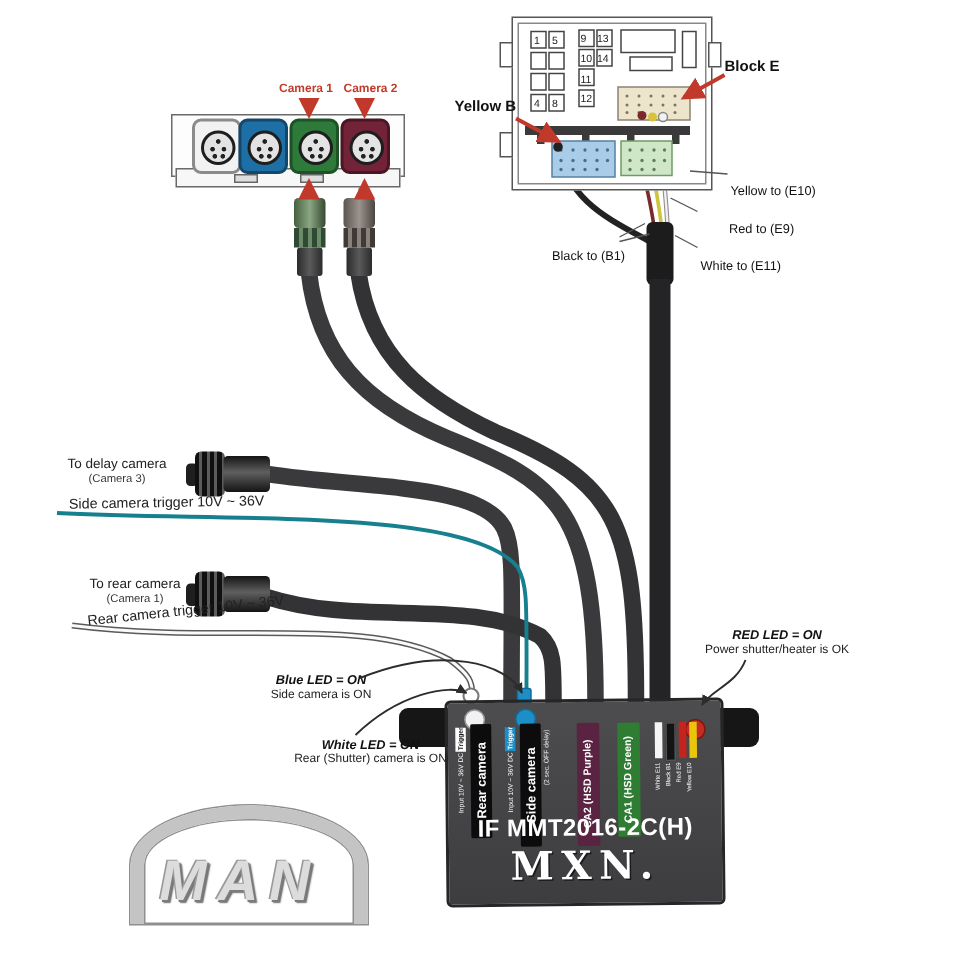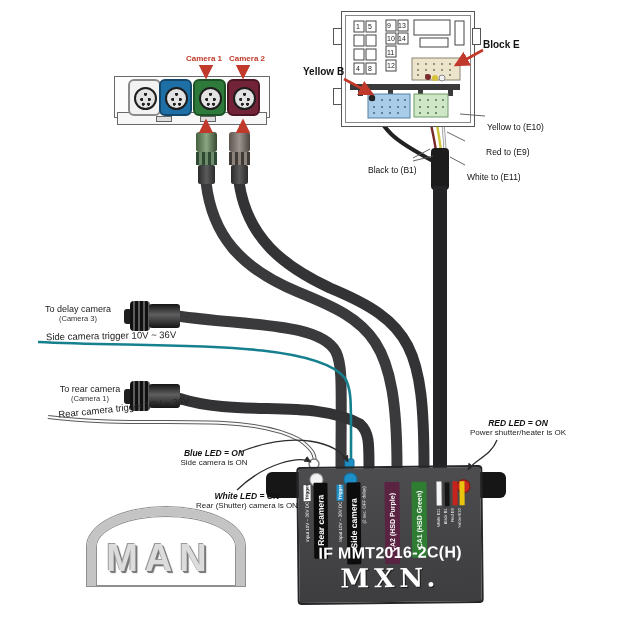--- a/index.html
+++ b/index.html
@@ -69,21 +69,21 @@
   .strip{position:absolute;top:14px;display:flex;align-items:center;justify-content:center;border-radius:1px;}
   .strip span{color:#fff;font-weight:bold;}
   .sidenote{position:absolute;font-size:4.5px;color:#eee;}
   .keybars{position:absolute;left:138px;top:14px;display:flex;gap:2px;}
   .keybars i{display:block;width:5px;height:24px;}
   .keylab{position:absolute;font-size:4px;color:#fff;}
   .model{position:absolute;left:0;top:76px;width:100%;text-align:center;font-size:16px;font-weight:bold;color:#fff;letter-spacing:0.3px;}
   .mxn{position:absolute;left:0;top:95px;width:100%;text-align:center;font-family:"DejaVu Serif",serif;
        font-weight:bold;font-size:26px;color:#fff;letter-spacing:5px;text-shadow:1px 1px 0 #1a1a1a;}
   
-  .manlogo{left:70px;top:497px;width:180px;height:100px;z-index:2;}
+  .manlogo{left:70px;top:527px;width:180px;height:100px;z-index:2;font-style:italic;}
   .manlogo .arch{position:absolute;left:17px;top:10px;width:140px;height:70px;border:9px solid #c4c4c4;border-bottom:none;
       border-radius:140px 140px 0 0/70px 70px 0 0;box-shadow:0 0 0 1px #8f8f8f, inset 0 0 0 1px #8f8f8f;}
   .manlogo .mantext{position:absolute;left:0;top:40px;width:180px;text-align:center;font-size:38px;font-weight:900;
       color:#dcdcdc;letter-spacing:7px;text-shadow:-1px -1px 0 #9a9a9a,1px 1px 0 #7c7c7c,2px 2px 1px #6e6e6e;}
 </style>
 </head>
 <body>
 
 <div id="canvas">
 

